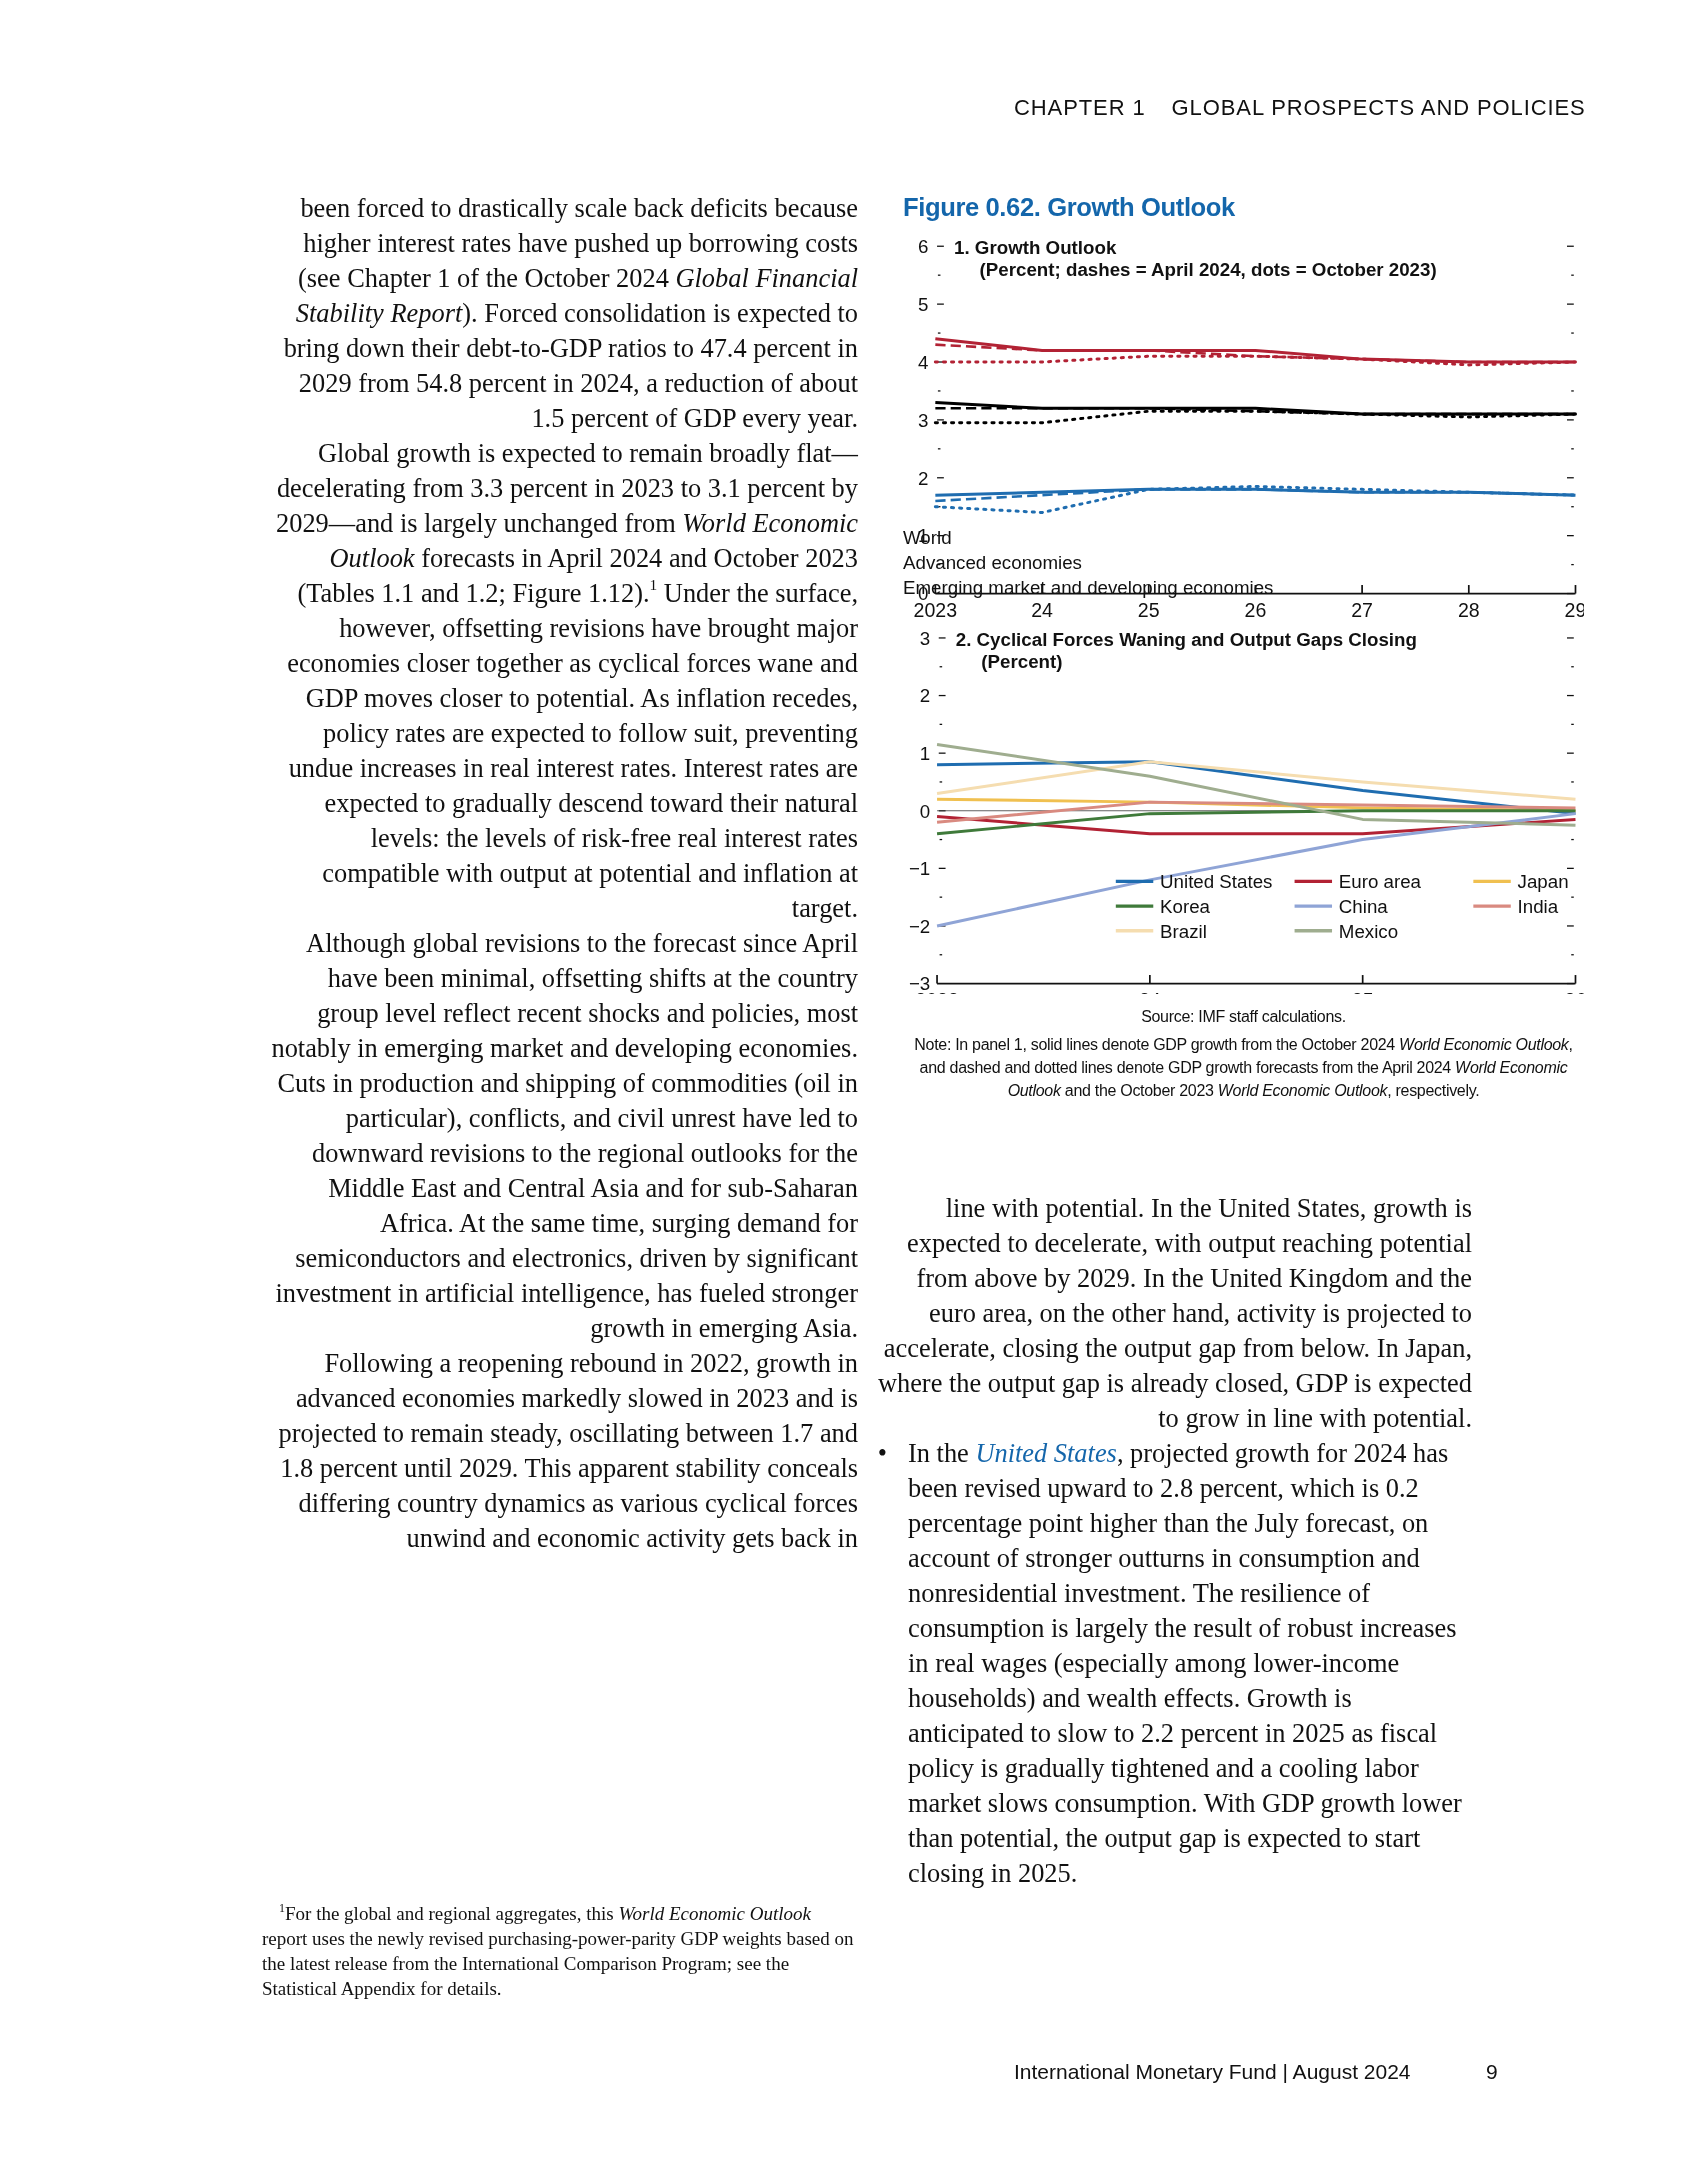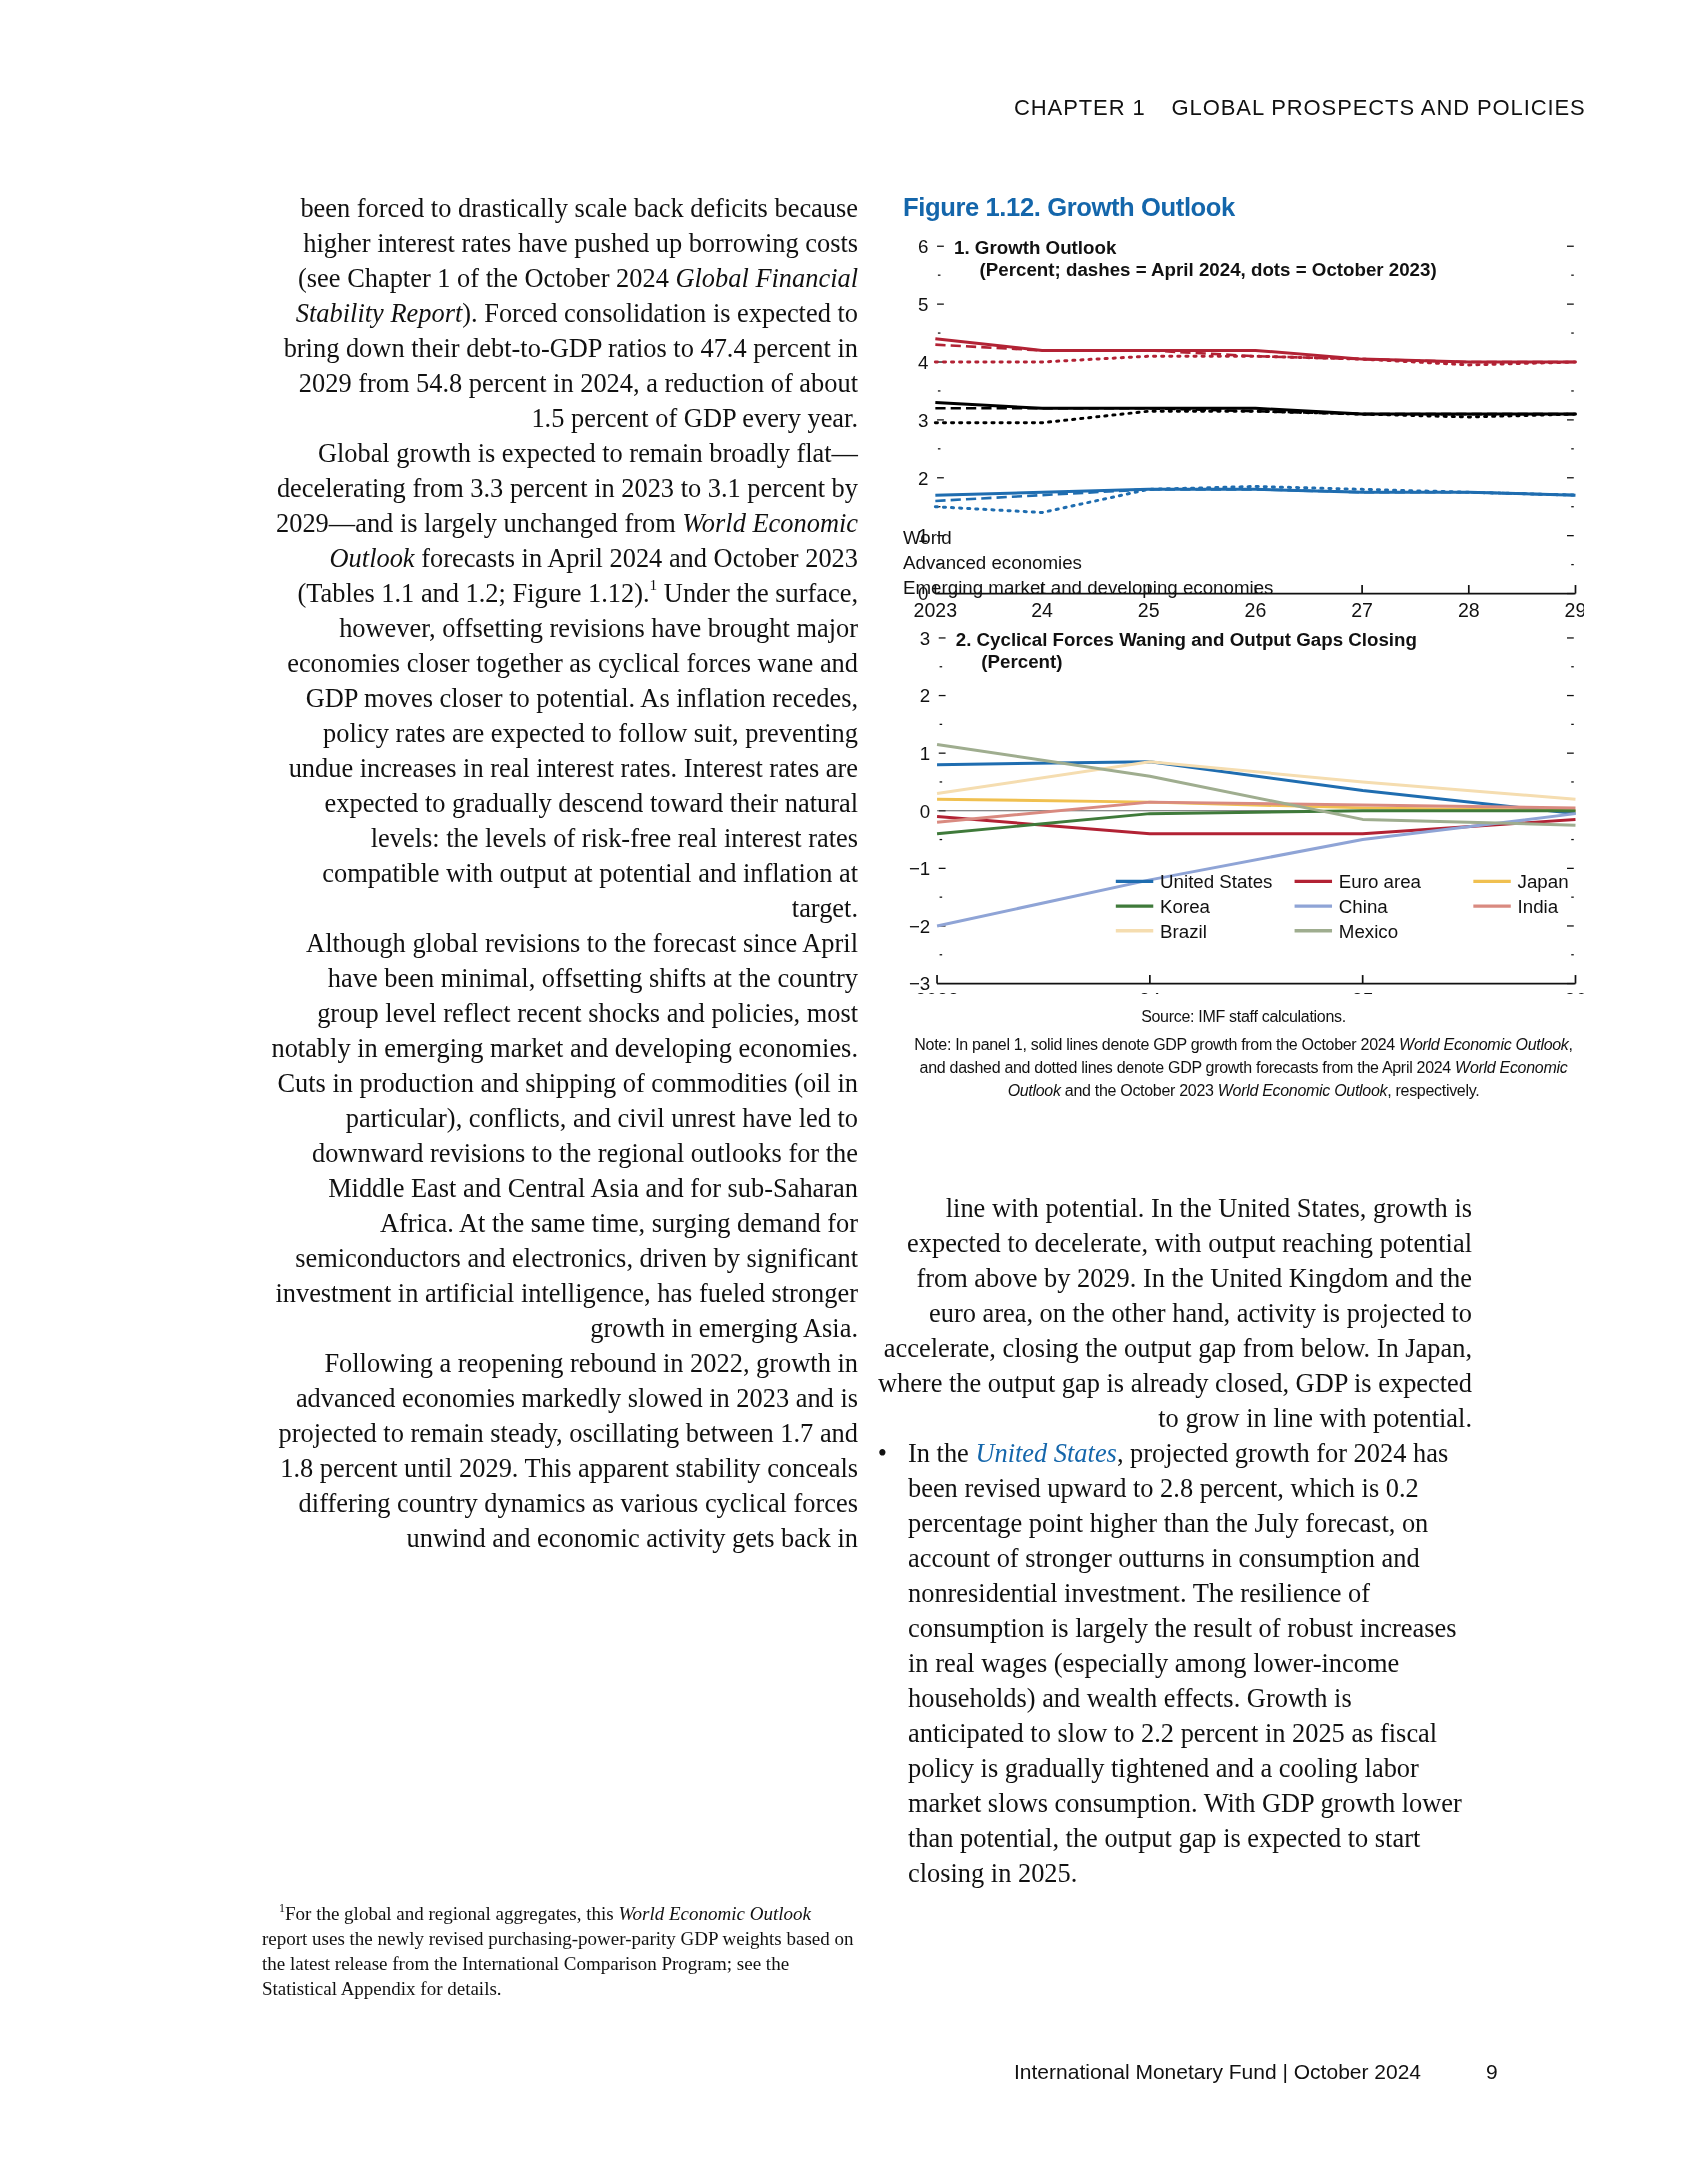--- a/index.html
+++ b/index.html
@@ -48,21 +48,21 @@
   </p>
   <p class="ind">Although global revisions to the forecast since April have been minimal, offsetting shifts at the country group level reflect recent shocks and policies, most notably in emerging market and developing economies. Cuts in production and shipping of commodities (oil in particular), conflicts, and civil unrest have led to downward revisions to the regional outlooks for the Middle East and Central Asia and for sub-Saharan Africa. At the same time, surging demand for semiconductors and electronics, driven by significant investment in artificial intelligence, has fueled stronger growth in emerging Asia.</p>
   <p class="ind">Following a reopening rebound in 2022, growth in advanced economies markedly slowed in 2023 and is projected to remain steady, oscillating between 1.7 and 1.8 percent until 2029. This apparent stability conceals differing country dynamics as various cyclical forces unwind and economic activity gets back in</p>
 </div>
 
 <div id="footnote" class="serif">
   <p><sup style="font-size:12px;vertical-align:7.7px;">1</sup><span>For the global and regional aggregates, this </span><i class="it">World Economic Outlook</i><span> report uses the newly revised purchasing-power-parity GDP weights based on the latest release from the International Comparison Program; see the Statistical Appendix for details.</span></p>
 </div>
 
 <div id="figure">
-  <div id="fig-title">Figure 1.12.  Growth Outlook</div>
+  <div id="fig-title">Figure 0.62.  Growth Outlook</div>
   <svg id="chart1" width="681" height="392" style="position:absolute;left:0;top:36px;" viewBox="0 0 800 460">
       <text x="60" y="29" font-size="22" font-weight="bold" fill="#111">1. Growth Outlook</text>
       <text x="90" y="55" font-size="22" font-weight="bold" fill="#111">(Percent; dashes = April 2024, dots = October 2023)</text>
       <text x="30" y="436" font-size="22" text-anchor="end" fill="#111">0</text>
       <line x1="780" x2="788" y1="428" y2="428" stroke="#111" stroke-width="1.5"></line>
       <line x1="41" x2="44" y1="394" y2="394" stroke="#111" stroke-width="1.5"></line>
       <line x1="785" x2="788" y1="394" y2="394" stroke="#111" stroke-width="1.5"></line>
       <text x="30" y="368" font-size="22" text-anchor="end" fill="#111">1</text>
       <line x1="40" x2="48" y1="360" y2="360" stroke="#111" stroke-width="1.5"></line>
       <line x1="780" x2="788" y1="360" y2="360" stroke="#111" stroke-width="1.5"></line>
@@ -200,16 +200,16 @@
 </div>
 
 <div id="col-right" class="col serif">
   <p class="noind">line with potential. In the United States, growth is expected to decelerate, with output reaching potential from above by 2029. In the United Kingdom and the euro area, on the other hand, activity is projected to accelerate, closing the output gap from below. In Japan, where the output gap is already closed, GDP is expected to grow in line with potential.</p>
   <ul class="bullets">
     <li><span>In the </span><a class="link">United States</a><span>, projected growth for 2024 has been revised upward to 2.8 percent, which is 0.2 percentage point higher than the July forecast, on account of stronger outturns in consumption and nonresidential investment. The resilience of consumption is largely the result of robust increases in real wages (especially among lower-income households) and wealth effects. Growth is anticipated to slow to 2.2 percent in 2025 as fiscal policy is gradually tightened and a cooling labor market slows consumption. With GDP growth lower than potential, the output gap is expected to start closing in 2025.</span></li>
   </ul>
 </div>
 
 <div id="footer" class="sans">
-  <span>International Monetary Fund | October 2024</span>
+  <span>International Monetary Fund | August 2024</span>
   <span class="pg">9</span>
 </div>
 
 
 </body></html>

